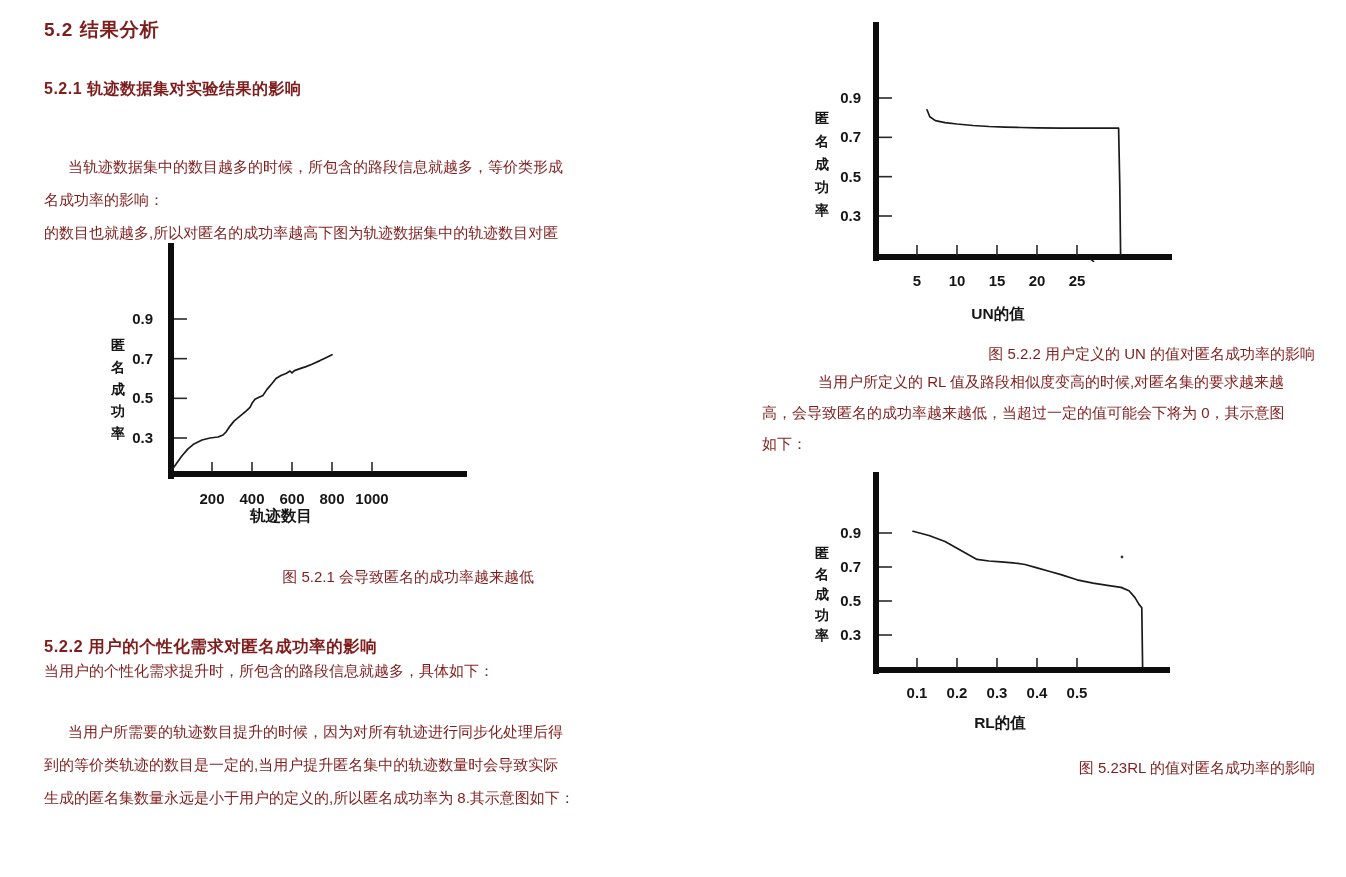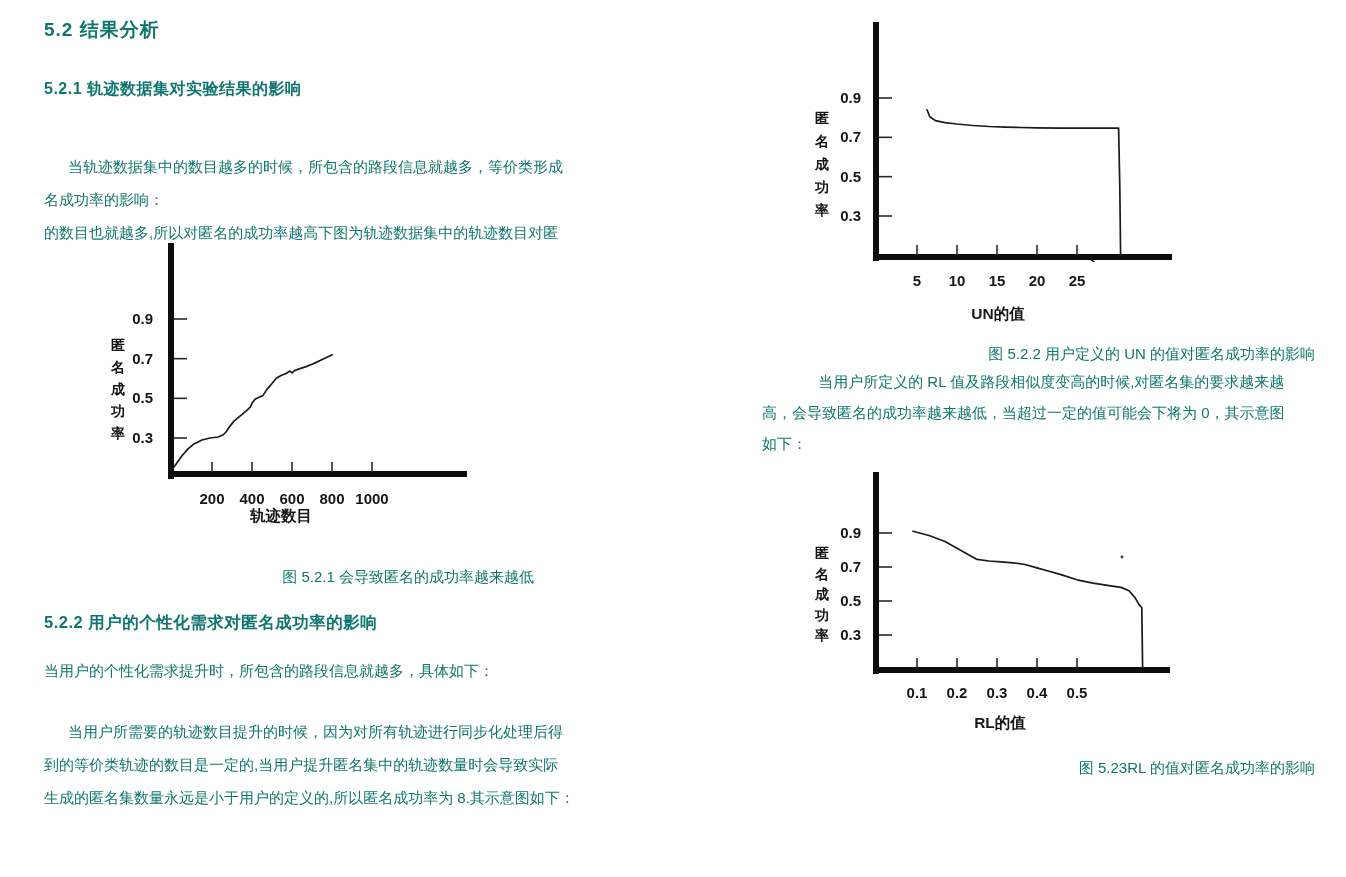--- a/index.html
+++ b/index.html
@@ -1,25 +1,25 @@
 <!DOCTYPE html>
 <html><head>
 <meta charset="utf-8">
 <style>
   html,body{margin:0;padding:0;background:#fff;}
   .page{position:relative;width:1346px;height:877px;background:#ffffff;
-        font-family:"Liberation Sans",sans-serif;color:#0f766e;overflow:hidden;}
+        font-family:"Liberation Sans",sans-serif;color:#7f1d1d;overflow:hidden;}
   .abs{position:absolute;white-space:nowrap;}
   .h1{font-size:19px;font-weight:600;letter-spacing:1px;}
   .h2{font-size:16px;font-weight:700;letter-spacing:0.5px;}
-  .h3{font-size:16.5px;font-weight:700;letter-spacing:0.5px;}
+  .h3{font-size:16.5px;font-weight:700;letter-spacing:0.5px;margin-top:24px;}
   .bodytext{font-size:15px;line-height:33px;}
   .bodytext-r{font-size:15px;line-height:31px;}
   .indent-sm{text-indent:24px;margin-top:28px;}
-  .indent-lg{text-indent:56px;text-align:center;}
+  .indent-lg{text-indent:56px;}
   .caption{font-size:15px;text-align:right;}
   svg.chart{display:block;}
 </style>
 </head>
 <body>
 
 <div class="page">
 
   <div class="abs h1" style="left:44px;top:17px">5.2 结果分析</div>
 

